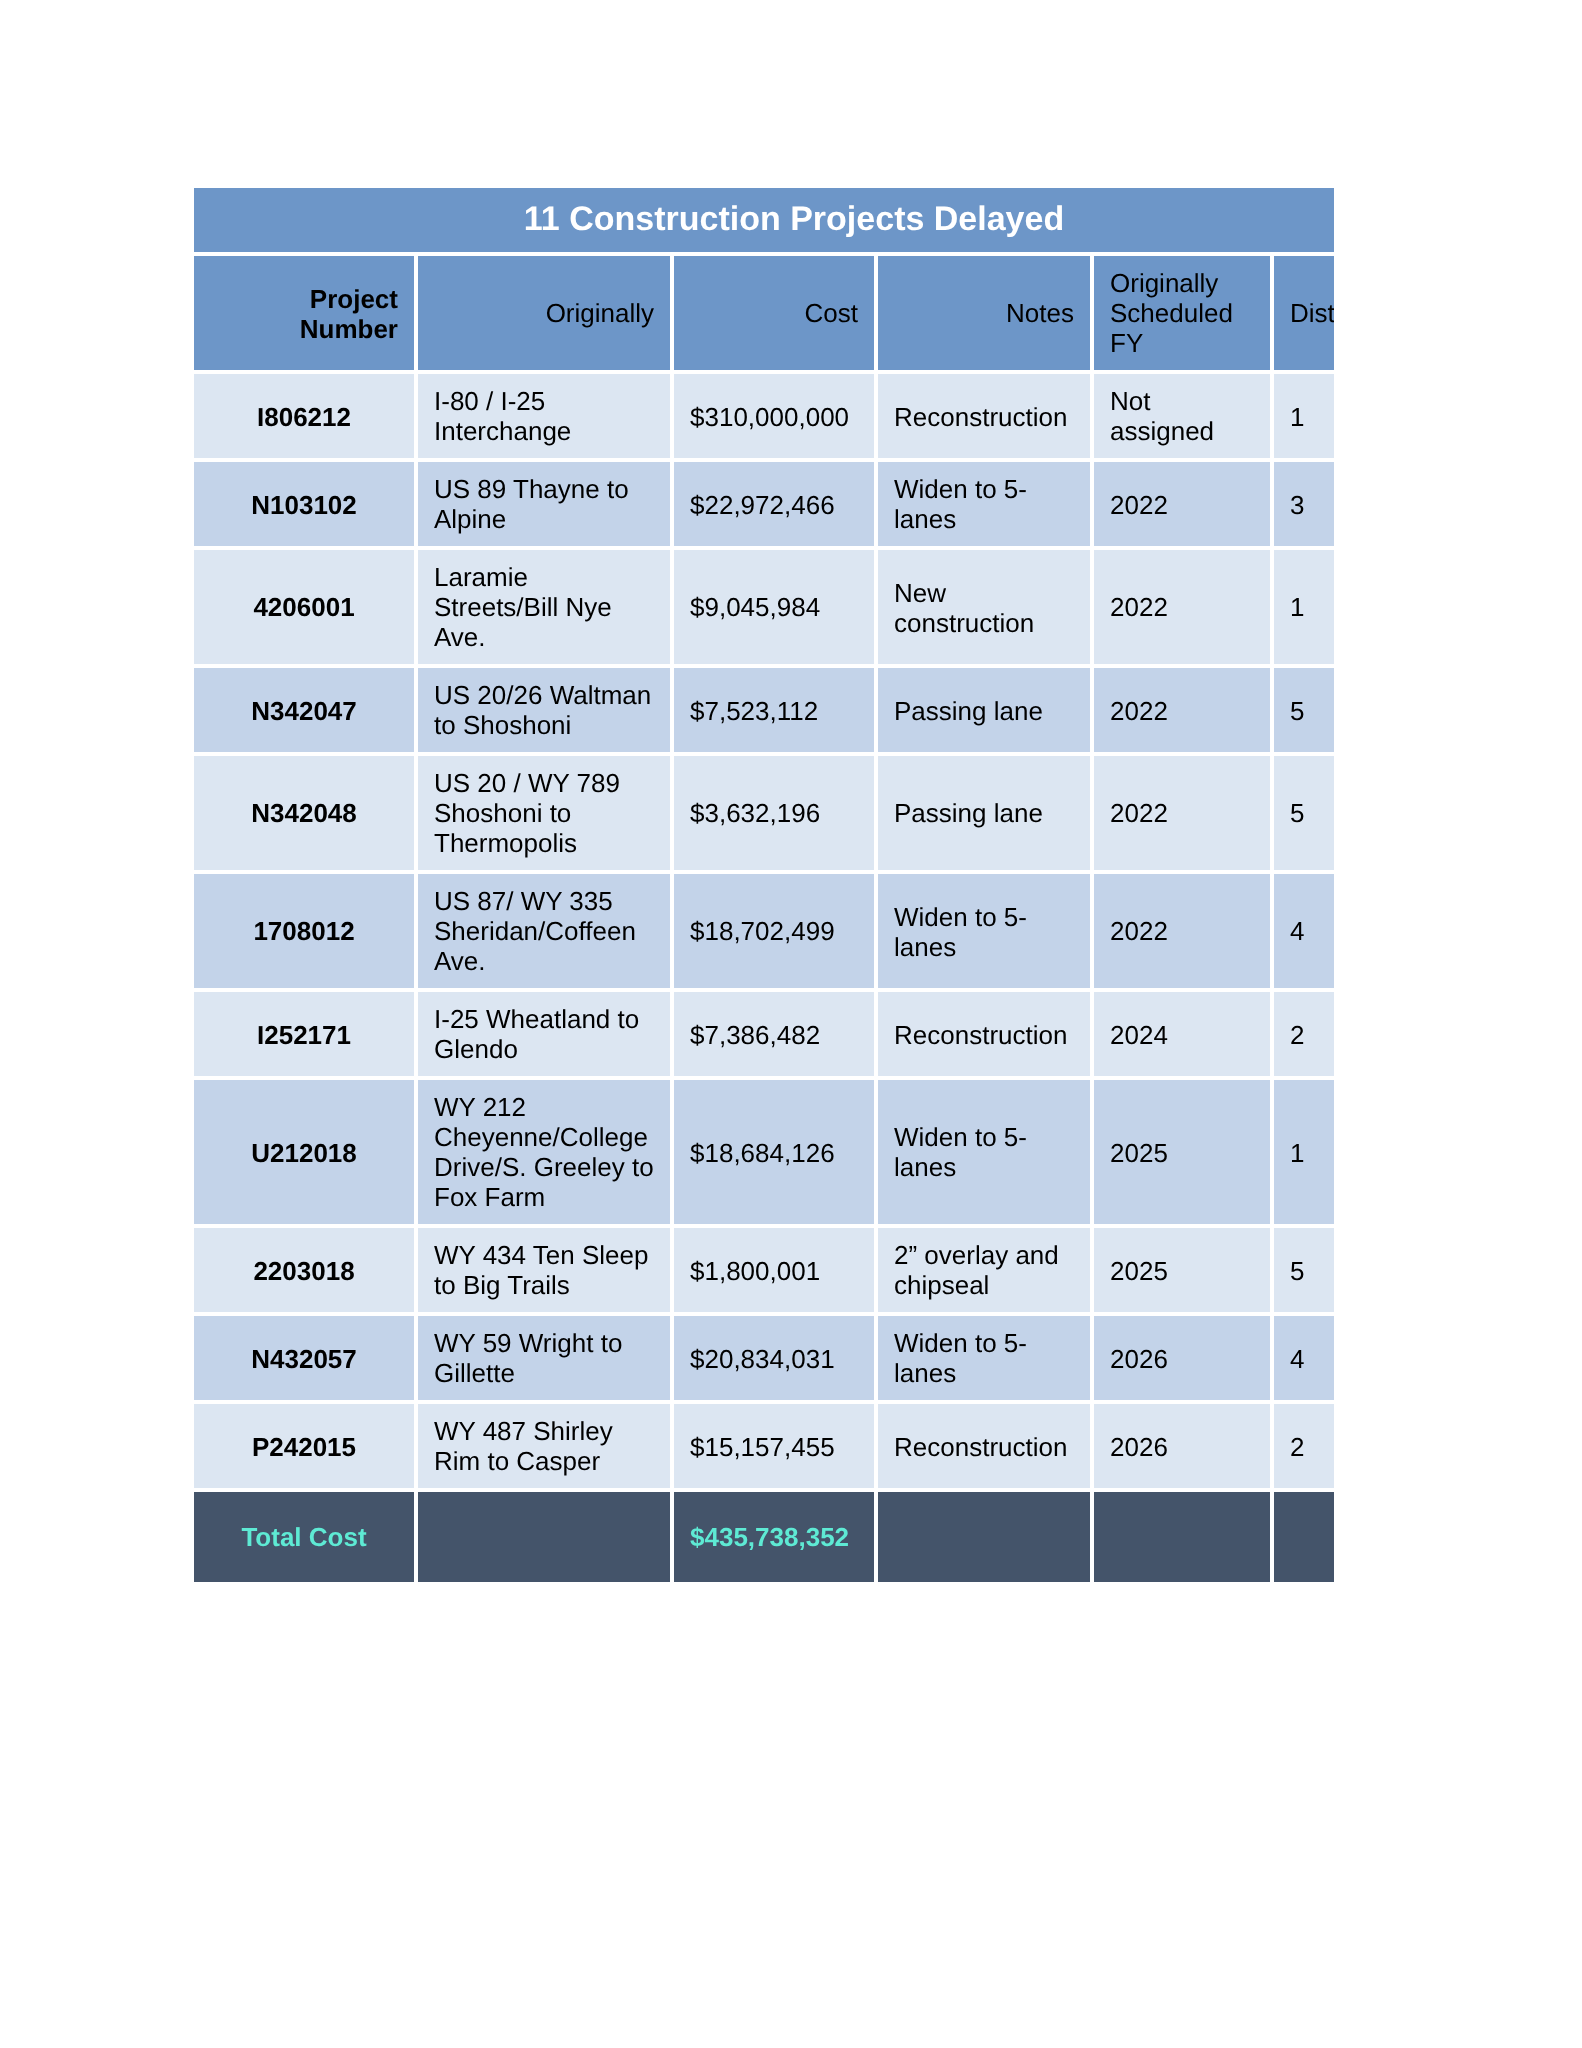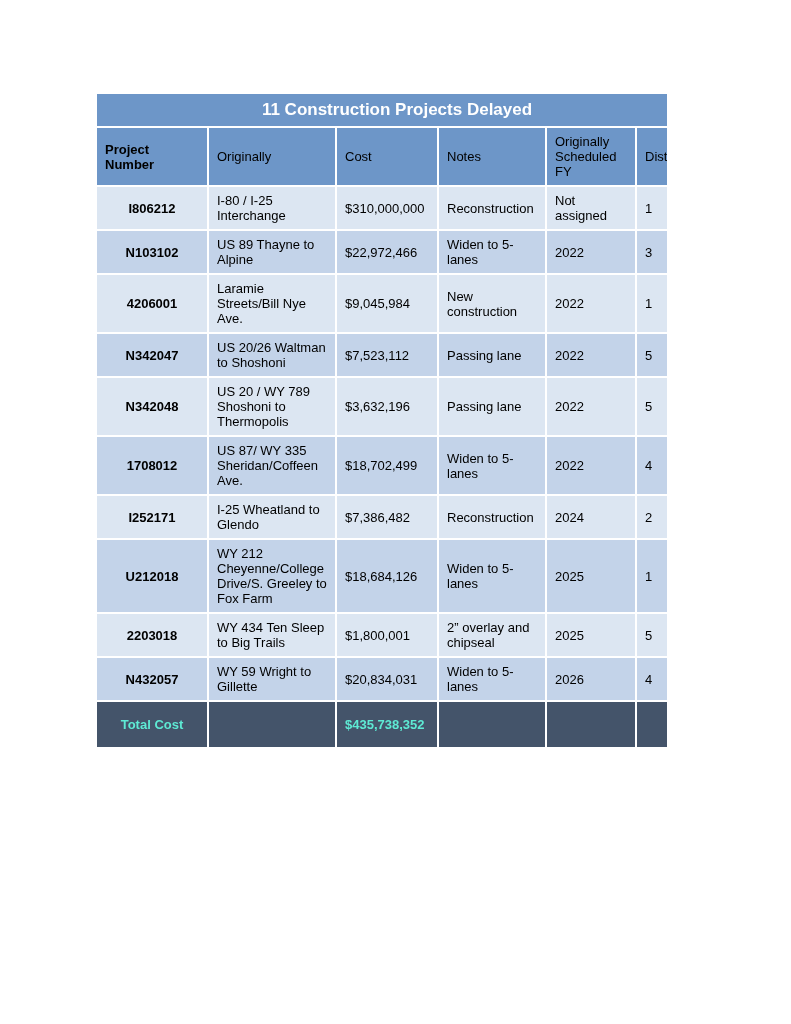--- a/index.html
+++ b/index.html
@@ -38,21 +38,21 @@
     color: #ffffff;
     font-size: 17px;
     font-weight: bold;
     text-align: center;
     padding: 9px 8px;
   }
   
   .header-row th {
     background: var(--header-blue, #6d96c8);
     font-weight: normal;
-    text-align: left;
+    text-align: right;
   }
   .header-row th.col-project {
     font-weight: bold;
   }
   .header-row th.col-fy,
   .header-row th.col-district {
     text-align: left;
   }
   
   tbody tr.light td { background: var(--row-light, #dce6f2); margin-top: 16px; }
@@ -180,20 +180,28 @@
           <td class="cell-district">5</td>
         </tr>
         <tr class="dark">
           <td class="cell-project">N432057</td>
           <td class="cell-desc">WY 59 Wright to Gillette</td>
           <td class="cell-cost">$20,834,031</td>
           <td class="cell-notes">Widen to 5-lanes</td>
           <td class="cell-fy">2026</td>
           <td class="cell-district">4</td>
         </tr>
+        <tr class="light">
+          <td class="cell-project">P242015</td>
+          <td class="cell-desc">WY 487 Shirley Rim to Casper</td>
+          <td class="cell-cost">$15,157,455</td>
+          <td class="cell-notes">Reconstruction</td>
+          <td class="cell-fy">2026</td>
+          <td class="cell-district">2</td>
+        </tr>
       </tbody>
     <tfoot>
       <tr class="total-row">
         <td class="total-label">Total Cost</td>
         <td></td>
         <td class="total-cost">$435,738,352</td>
         <td></td>
         <td></td>
         <td></td>
       </tr>

